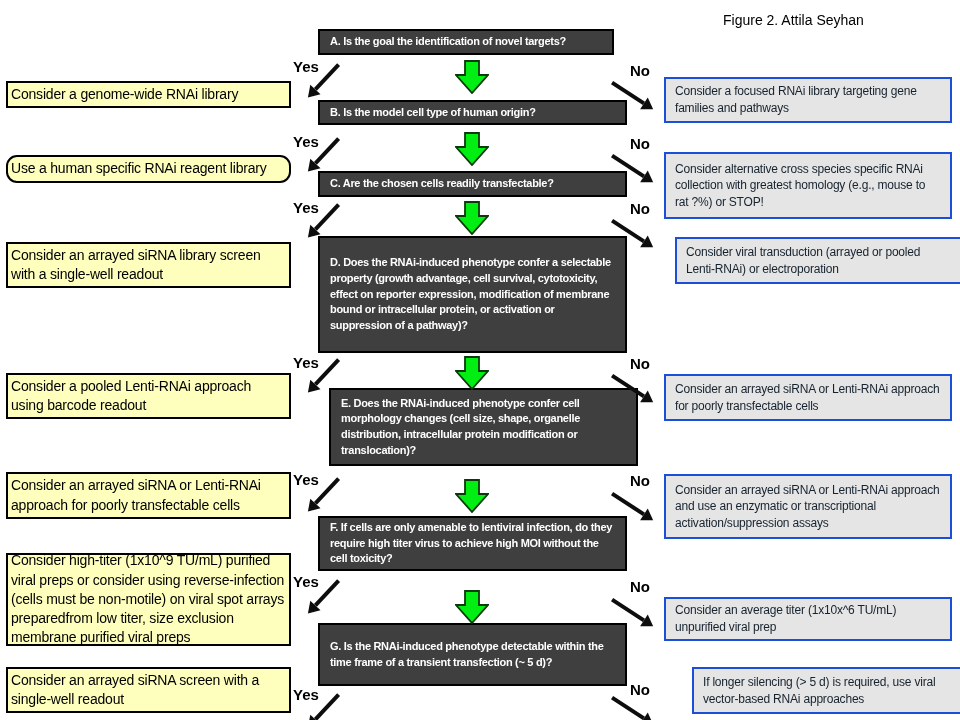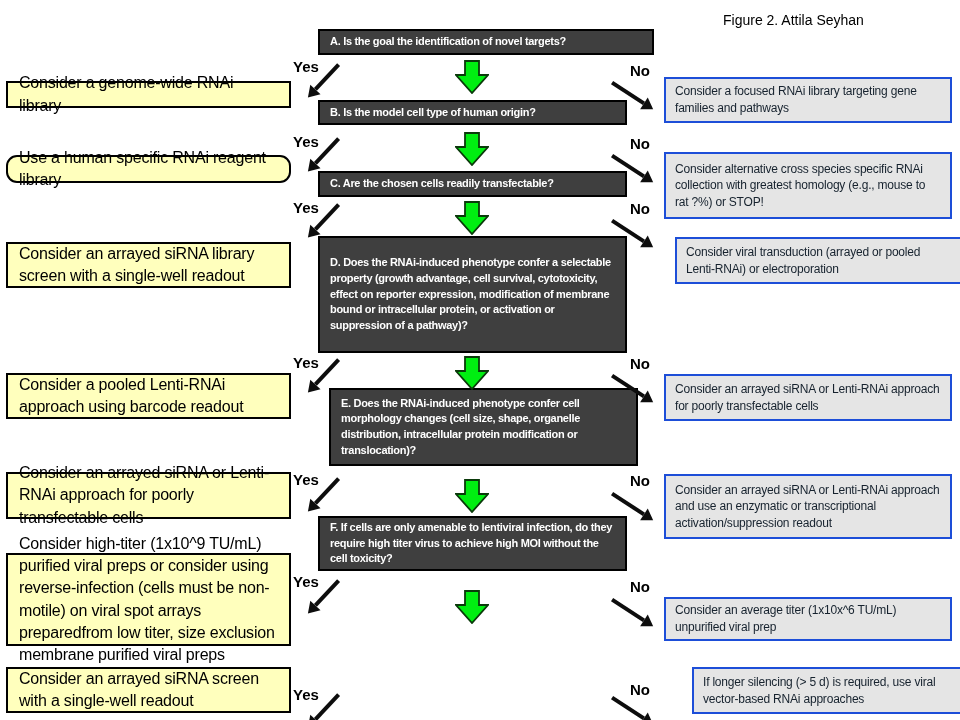--- a/index.html
+++ b/index.html
@@ -10,22 +10,22 @@
   .fig-title { position:absolute; font-size:14px; color:#000; white-space:nowrap; }
 
   .qbox {
     position:absolute; background:#3f3f3f; border:2px solid #000;
     color:#ffffff; font-weight:bold; font-size:11px; letter-spacing:-0.3px;
     line-height:1.42; display:flex; align-items:center;
     padding:2px 10px; box-sizing:border-box;
   }
   .ybox {
     position:absolute; background:#ffffbd; border:2px solid #000;
-    color:#000; font-size:16px; letter-spacing:-0.2px; line-height:1.38;
-    display:flex; align-items:center; padding:2px 11px; box-sizing:border-box;
+    color:#000; font-size:14px; letter-spacing:-0.2px; line-height:1.38;
+    display:flex; align-items:center; padding:2px 3px; box-sizing:border-box;
   }
   .bbox {
     position:absolute; background:#e5e5e5; border:2px solid #1d4ed8;
     color:#16222e; font-size:12px; letter-spacing:-0.2px; line-height:1.38;
     display:flex; align-items:center; padding:2px 9px; box-sizing:border-box;
   }
   .lbl { position:absolute; font-weight:bold; font-size:15px; color:#000; }
 
   .garrow { position:absolute; }
 
@@ -43,37 +43,40 @@
   .yes-rot { transform:rotate(-47deg); }
   .no-rot  { transform:rotate(33deg); }
 </style>
 </head>
 <body>
 
 <div class="canvas">
 
   <div class="fig-title" style="left:723px;top:12px;">Figure 2. Attila Seyhan</div>
 
-  <div class="qbox" style="left:318px;top:29px;width:336px;height:26px;">
+  <div class="qbox" style="left:318px;top:29px;width:296px;height:26px;">
       <span>A. Is the goal the identification of novel targets?</span>
     </div>
   <div class="qbox" style="left:318px;top:100px;width:309px;height:25px;">
       <span>B. Is the model cell type of human origin?</span>
     </div>
   <div class="qbox" style="left:318px;top:171px;width:309px;height:26px;">
       <span>C. Are the chosen cells readily transfectable?</span>
     </div>
   <div class="qbox" style="left:318px;top:236px;width:309px;height:117px;">
       <span>D. Does the RNAi-induced phenotype confer a selectable property (growth advantage, cell survival, cytotoxicity, effect on reporter expression, modification of membrane bound or intracellular protein, or activation or suppression of a pathway)?</span>
     </div>
   <div class="qbox" style="left:329px;top:388px;width:309px;height:78px;">
       <span>E. Does the RNAi-induced phenotype confer cell morphology changes (cell size, shape, organelle distribution, intracellular protein modification or translocation)?</span>
     </div>
   <div class="qbox" style="left:318px;top:516px;width:309px;height:55px;justify-content:flex-end;">
       <span>F. If cells are only amenable to lentiviral infection, do they require high titer virus to achieve high MOI without the cell toxicity?</span>
+    </div>
+  <div class="qbox" style="left:318px;top:623px;width:309px;height:63px;">
+      <span>G. Is the RNAi-induced phenotype detectable within the time frame of a transient transfection (~ 5 d)?</span>
     </div>
 
   <svg class="garrow" style="left:455px;top:60px;" width="34" height="34" viewBox="0 0 34 34">
       <polygon points="10,1 24,1 24,15 33,15 17,33 1,15 10,15" fill="#00ee11" stroke="#0a3a0a" stroke-width="1.8"></polygon>
     </svg>
   <svg class="garrow" style="left:455px;top:132px;" width="34" height="34" viewBox="0 0 34 34">
       <polygon points="10,1 24,1 24,15 33,15 17,33 1,15 10,15" fill="#00ee11" stroke="#0a3a0a" stroke-width="1.8"></polygon>
     </svg>
   <svg class="garrow" style="left:455px;top:201px;" width="34" height="34" viewBox="0 0 34 34">
       <polygon points="10,1 24,1 24,15 33,15 17,33 1,15 10,15" fill="#00ee11" stroke="#0a3a0a" stroke-width="1.8"></polygon>
@@ -148,21 +151,21 @@
   <div class="bbox" style="left:664px;top:152px;width:288px;height:67px;">
       <span>Consider alternative cross species specific RNAi collection with greatest homology (e.g., mouse to rat ?%) or STOP!</span>
     </div>
   <div class="bbox" style="left:664px;top:237px;width:288px;height:47px;margin-left:11px;">
       <span>Consider viral transduction (arrayed or pooled Lenti-RNAi) or electroporation</span>
     </div>
   <div class="bbox" style="left:664px;top:374px;width:288px;height:47px;">
       <span>Consider an arrayed siRNA or Lenti-RNAi approach for poorly transfectable cells</span>
     </div>
   <div class="bbox" style="left:664px;top:474px;width:288px;height:65px;">
-      <span>Consider an arrayed siRNA or Lenti-RNAi approach and use an enzymatic or transcriptional activation/suppression readout</span>
+      <span>Consider an arrayed siRNA or Lenti-RNAi approach and use an enzymatic or transcriptional activation/suppression assays</span>
     </div>
   <div class="bbox" style="left:664px;top:597px;width:288px;height:44px;">
       <span>Consider an average titer (1x10x^6 TU/mL) unpurified viral prep</span>
     </div>
   <div class="bbox" style="left:692px;top:667px;width:292px;height:47px;">
       <span>If longer silencing (&gt; 5 d) is required, use viral vector-based RNAi approaches</span>
     </div>
 
 </div>
 

